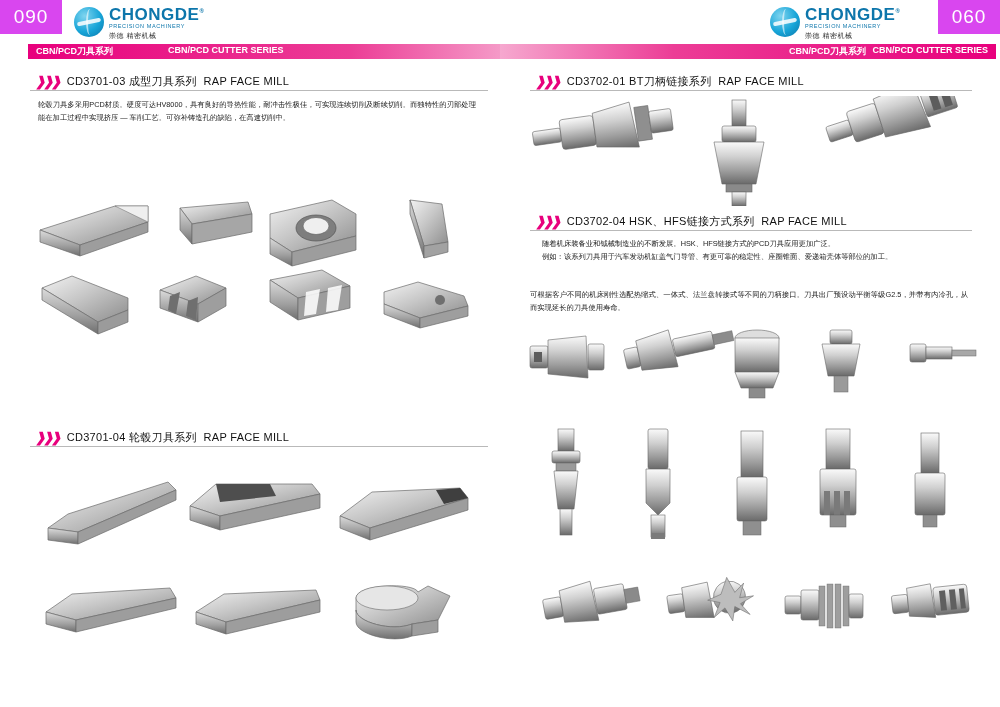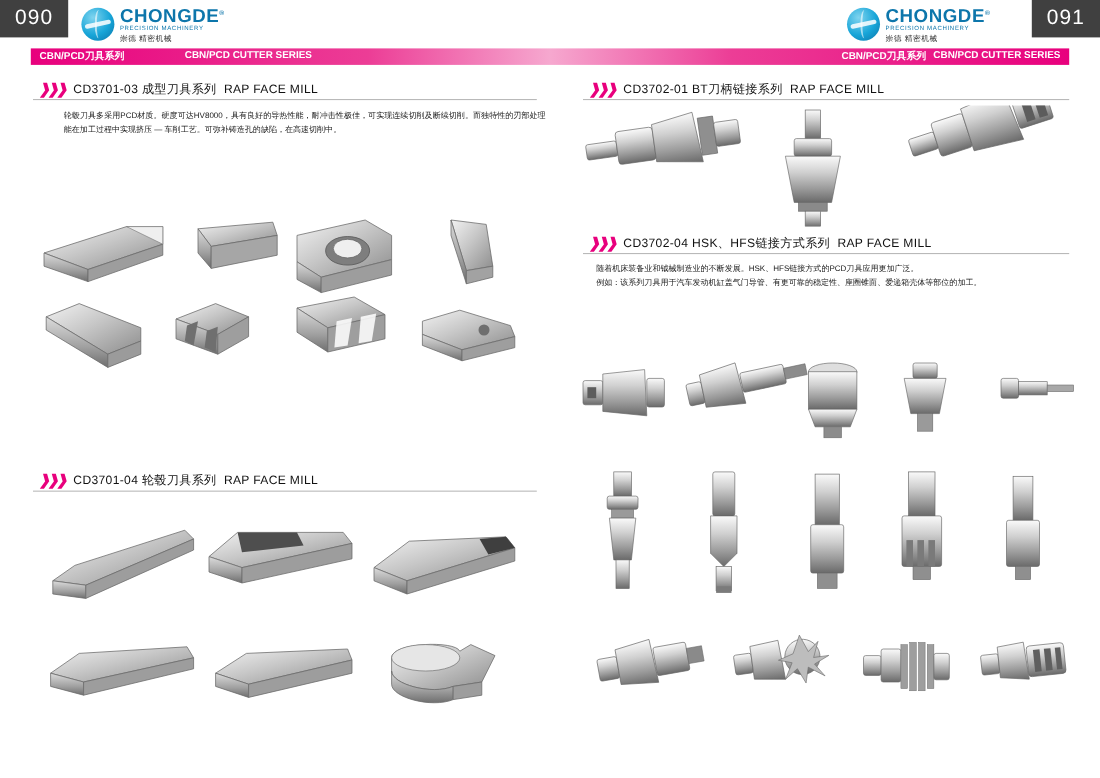--- a/index.html
+++ b/index.html
@@ -15,21 +15,21 @@
     background:#fff;
   }
   
   .half{position:absolute;top:0;height:707px;width:500px;background:#fff;}
   .half.left{left:0;}
   .half.right{left:500px;}
 
   
   .pagenum{
     position:absolute;top:0;width:62px;height:34px;
-    background:#404040;color:#ffffff;
+    background:#d946ef;color:#ffffff;
     font-size:19px;letter-spacing:1px;
     display:flex;align-items:center;justify-content:center;
     font-family:"Liberation Sans", sans-serif;
   }
   .pagenum.left{left:0;}
   .pagenum.right{right:0;}
 
   
   .logo-wrap{
     position:absolute;top:6px;display:flex;align-items:center;gap:5px;
@@ -57,20 +57,21 @@
   }
   .logo-cn{
     font-size:7px;color:#333;letter-spacing:.5px;margin-top:2px;
   }
   .logo-reg{font-size:6px;vertical-align:super;color:#0d76ab;}
 
   
   .headbar{
     position:absolute;height:15px;top:44px;
     background:linear-gradient(90deg,#e8007d 0%,#ec3d96 65%,#f6a8cf 100%);
+    padding-left:24px;
   }
   .headbar.left{left:28px;width:472px;}
   .headbar span{
     position:absolute;top:1px;color:#fff;font-size:9px;font-weight:bold;
     white-space:nowrap;
   }
   .headbar.left .t1{left:8px;}
   .headbar.left .t2{left:140px;}
 
   
@@ -117,21 +118,21 @@
     <div class="headbar left">
       <span class="t1">CBN/PCD刀具系列</span>
       <span class="t2">CBN/PCD CUTTER SERIES</span>
     </div>
 
     <div class="sec" style="left:36px;top:72px;">
       <span class="chev">❱❱❱</span><span class="sec-title"><span>CD3701-03</span>&nbsp;<span>成型刀具系列</span>&nbsp;&nbsp;<span>RAP FACE MILL</span></span>
     </div>
     <div class="sec-rule" style="left:30px;top:90px;width:458px;"></div>
 
-    <div class="para" style="left:38px;top:99px;width:438px;margin-left:20px;">轮毂刀具多采用PCD材质。硬度可达HV8000，具有良好的导热性能，耐冲击性极佳，可实现连续切削及断续切削。而独特性的刃部处理能在加工过程中实现挤压 — 车削工艺。可弥补铸造孔的缺陷，在高速切削中。</div>
+    <div class="para" style="left:38px;top:99px;width:438px;">轮毂刀具多采用PCD材质。硬度可达HV8000，具有良好的导热性能，耐冲击性极佳，可实现连续切削及断续切削。而独特性的刃部处理能在加工过程中实现挤压 — 车削工艺。可弥补铸造孔的缺陷，在高速切削中。</div>
 
     <div class="tools" style="left:20px;top:170px;width:470px;height:180px;">
       <svg width="470" height="180" viewBox="0 0 470 180">
         <defs>
           <linearGradient id="gA" x1="0" y1="0" x2="1" y2="1">
             <stop offset="0%" stop-color="#f2f2f2"></stop>
               <stop offset="45%" stop-color="#c7c7c7"></stop>
               <stop offset="100%" stop-color="#8d8d8d"></stop>
           </linearGradient>
           <linearGradient id="gB" x1="0" y1="0" x2="0" y2="1">
@@ -241,21 +242,21 @@
           <path d="M336,140 C336,152 372,162 392,154 L392,166 C372,174 336,164 336,152 Z" fill="url(#gB)" stroke="#6b6b6b" stroke-width=".7"></path>
           <path d="M392,154 L418,150 L418,162 L392,166 Z" fill="#9d9d9d" stroke="#6b6b6b" stroke-width=".7"></path>
           <ellipse cx="367" cy="128" rx="31" ry="12" fill="#e6e6e6" stroke="#6b6b6b" stroke-width=".6"></ellipse>
         </g>
       </svg>
     </div>
   </div>
 
   <div class="half right">
 
-    <div class="pagenum right">091</div>
+    <div class="pagenum right">060</div>
 
     <div class="logo-wrap" style="left:270px;top:6px;">
       <div class="logo-globe"></div>
       <div class="logo-txt">
         <div class="logo-name"><span>CHONGDE</span><span class="logo-reg">®</span></div>
         <div class="logo-sub">PRECISION MACHINERY</div>
         <div class="logo-cn">崇德 精密机械</div>
       </div>
     </div>
 
@@ -307,20 +308,21 @@
       </svg>
     </div>
 
     <div class="sec" style="left:36px;top:212px;">
       <span class="chev">❱❱❱</span><span class="sec-title"><span>CD3702-04</span>&nbsp;<span>HSK、HFS链接方式系列</span>&nbsp;&nbsp;<span>RAP FACE MILL</span></span>
     </div>
     <div class="sec-rule" style="left:30px;top:230px;width:442px;"></div>
 
     <div class="para" style="left:42px;top:238px;width:426px;">随着机床装备业和钺械制造业的不断发展。HSK、HFS链接方式的PCD刀具应用更加广泛。</div>
     <div class="para" style="left:42px;top:251px;width:426px;">例如：该系列刀具用于汽车发动机缸盖气门导管、有更可靠的稳定性、座圈锥面、爱递箱壳体等部位的加工。</div>
+    <div class="para" style="left:30px;top:289px;width:438px;">可根据客户不同的机床刚性选配热缩式、一体式、法兰盘转接式等不同的刀柄接口。刀具出厂预设动平衡等级G2.5，并带有内冷孔，从而实现延长的刀具使用寿命。</div>
 
     <div class="tools" style="left:20px;top:320px;width:460px;height:130px;">
       <svg width="460" height="130" viewBox="0 0 460 130">
         <g transform="translate(10,12)">
           <rect x="0" y="14" width="18" height="22" rx="2" fill="url(#gS)" stroke="#666" stroke-width=".6"></rect>
           <polygon points="18,8 56,4 58,46 18,42" fill="url(#gS)" stroke="#666" stroke-width=".6"></polygon>
           <rect x="58" y="12" width="16" height="26" rx="2" fill="url(#gS)" stroke="#666" stroke-width=".6"></rect>
           <rect x="4" y="20" width="8" height="10" fill="#5d5d5d"></rect>
         </g>
         <g transform="translate(100,14) rotate(-12)">

